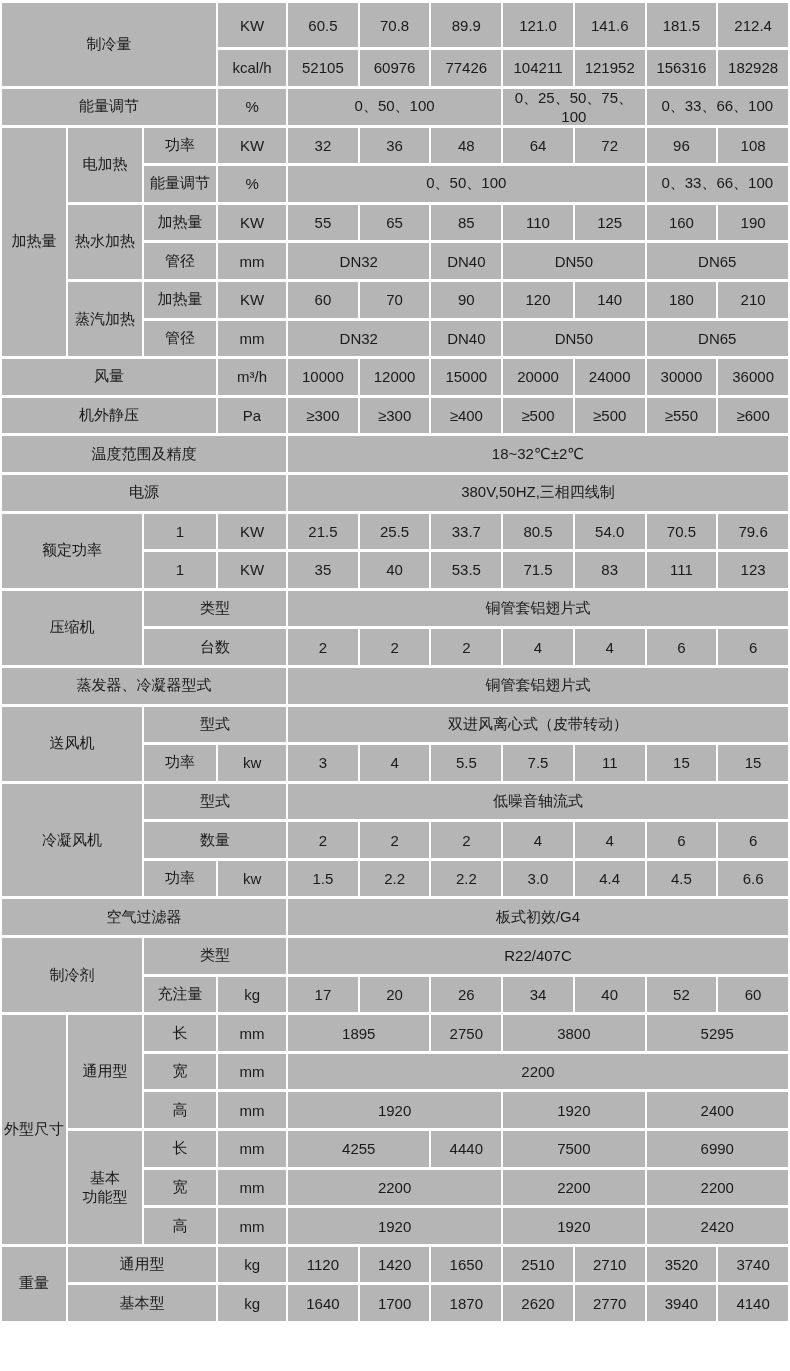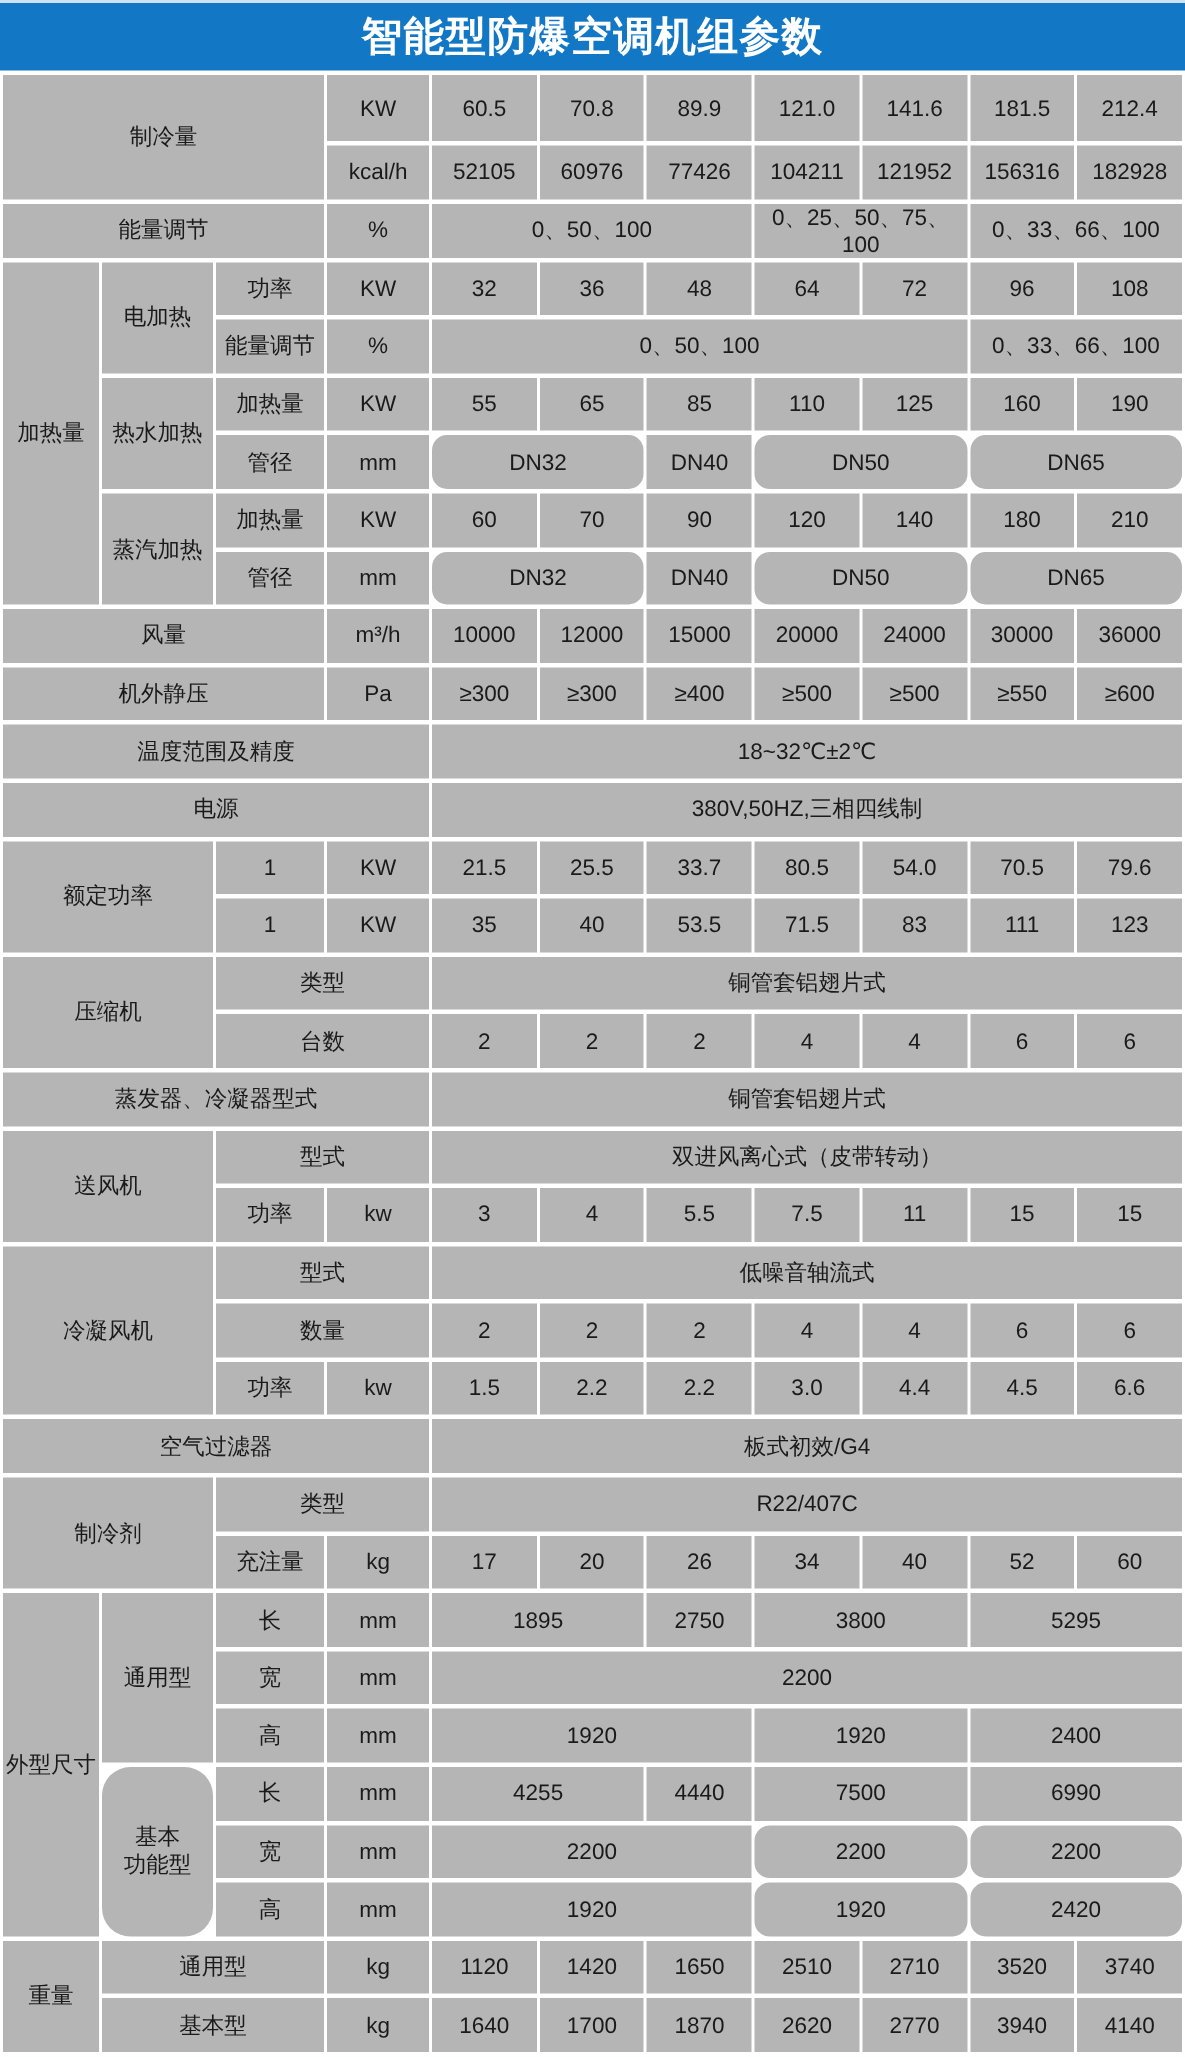--- a/index.html
+++ b/index.html
@@ -31,33 +31,32 @@
     background:#b5b5b5;
     color:#1a1a1a;
     font-size:15px;
     text-align:center;
     vertical-align:middle;
     height:35.6px;
     padding:0 1px;
     overflow:hidden;
   }
   tr.r-first td { height:44px; }
-  td.al { text-align:left; padding-left:14px;border-radius:10px; }
-  td.pre { white-space:pre-line; line-height:1.3;border-radius:19px; }
+  td.al { text-align:left; padding-left:14px; }
+  td.pre { white-space:pre-line; line-height:1.3; }
   col.c-l1 { width:64px; }
   col.c-l2 { width:74px; }
   col.c-l3 { width:72px; }
   col.c-u  { width:68px; }
   col.c-d  { width:69.7px; }
 </style>
 </head>
 <body>
 
 <div class="page">
-  <div class="title-bar">智能型防爆空调机组参数</div>
   <table class="spec">
     <colgroup>
       <col class="c-l1">
         <col class="c-l2">
         <col class="c-l3">
         <col class="c-u">
       <col class="c-d">
         <col class="c-d">
         <col class="c-d">
         <col class="c-d">

